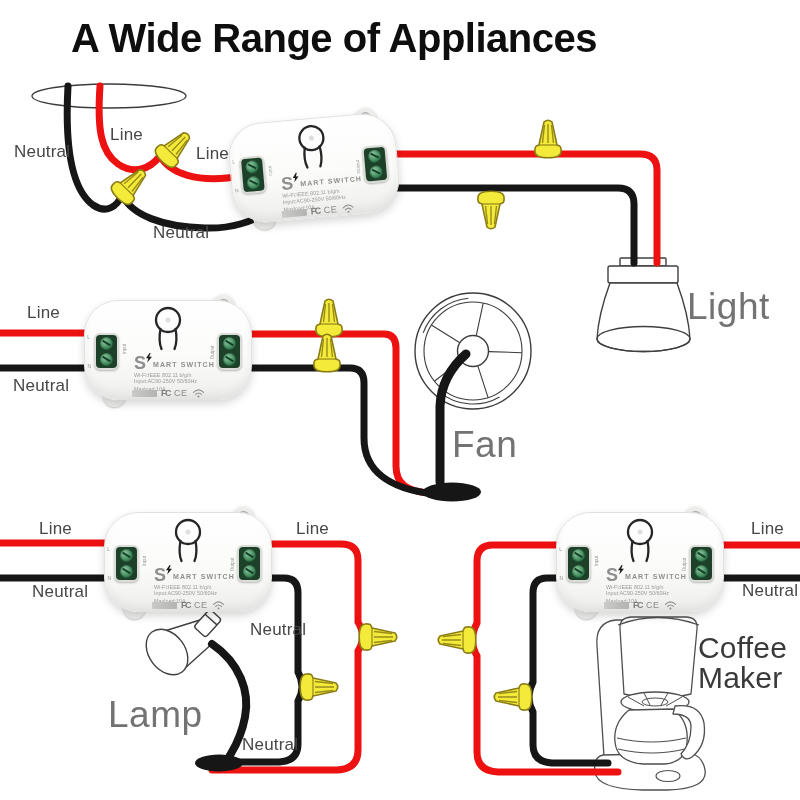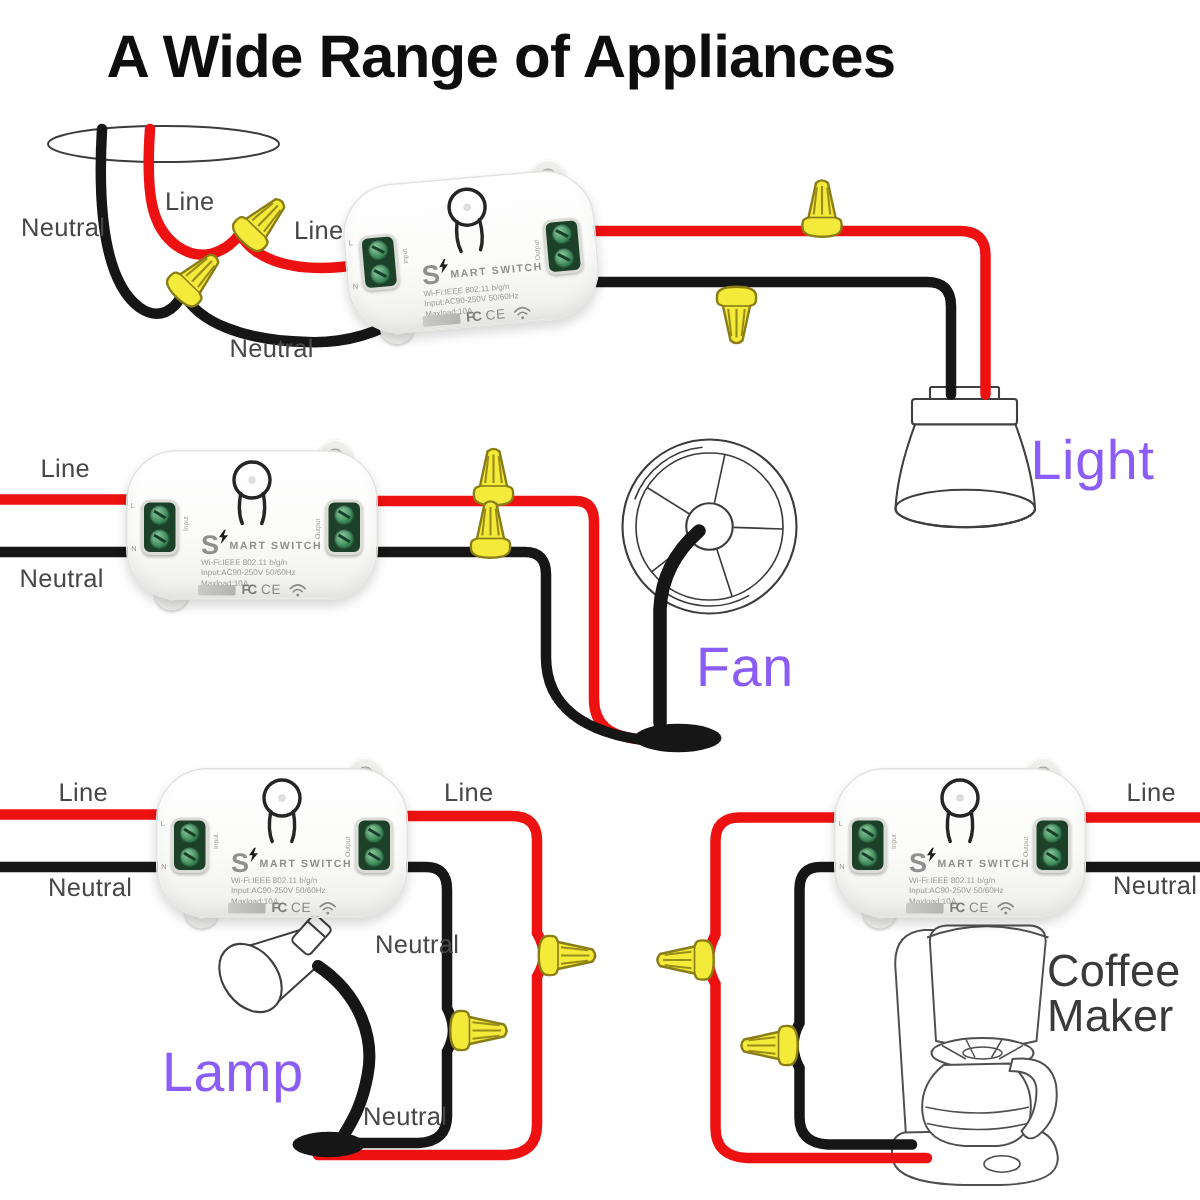--- a/index.html
+++ b/index.html
@@ -3,21 +3,21 @@
 <meta charset="utf-8">
 <style>
   html,body{margin:0;padding:0;background:#fff;}
   #canvas{position:relative;width:800px;height:800px;background:#ffffff;overflow:hidden;
           font-family:"Liberation Sans",sans-serif;}
   
   .title{position:absolute;top:16px;left:0;width:668px;text-align:center;
          font-size:40px;font-weight:700;color:#0e0e0e;letter-spacing:-.5px;z-index:4;}
   
   .lbl{position:absolute;font-size:17px;color:#474747;letter-spacing:.2px;white-space:nowrap;z-index:4;}
-  .lbl.big{font-size:37px;color:#8b5cf6;letter-spacing:.5px;}
+  .lbl.big{font-size:37px;color:#737373;letter-spacing:.5px;}
   .lbl.big2{font-size:30px;color:#3a3a3a;}
   
   #wires{position:absolute;left:0;top:0;z-index:1;}
   
   .sswitch{position:absolute;width:168px;height:100px;z-index:3;}
   .ear{position:absolute;width:23px;height:23px;border-radius:50%;background:#eeeeec;
        box-shadow:0 1px 2px rgba(0,0,0,.22), inset 0 1px 1px #fff;}
   .ear::after{content:"";position:absolute;left:6px;top:6px;width:11px;height:11px;border-radius:50%;
        background:#fff;box-shadow:inset 0 1px 2px rgba(0,0,0,.45);}
   .ear-tr{top:-7px;right:17px;}
@@ -150,21 +150,21 @@
   </svg>
 
   <div class="lbl" style="left:110px;top:125px">Line</div>
   <div class="lbl" style="left:14px;top:142px">Neutral</div>
   <div class="lbl" style="left:196px;top:144px">Line</div>
   <div class="lbl" style="left:153px;top:223px">Neutral</div>
   <div class="lbl big" style="left:687px;top:286px">Light</div>
 
   <div class="lbl" style="left:27px;top:303px">Line</div>
   <div class="lbl" style="left:13px;top:376px">Neutral</div>
-  <div class="lbl big" style="left:464px;top:424px">Fan</div>
+  <div class="lbl big" style="left:452px;top:424px">Fan</div>
 
   <div class="lbl" style="left:39px;top:519px">Line</div>
   <div class="lbl" style="left:32px;top:582px">Neutral</div>
   <div class="lbl" style="left:296px;top:519px">Line</div>
   <div class="lbl" style="left:250px;top:620px">Neutral</div>
   <div class="lbl" style="left:242px;top:735px">Neutral</div>
   <div class="lbl big" style="left:108px;top:694px">Lamp</div>
 
   <div class="lbl" style="left:751px;top:519px">Line</div>
   <div class="lbl" style="left:742px;top:581px">Neutral</div>

